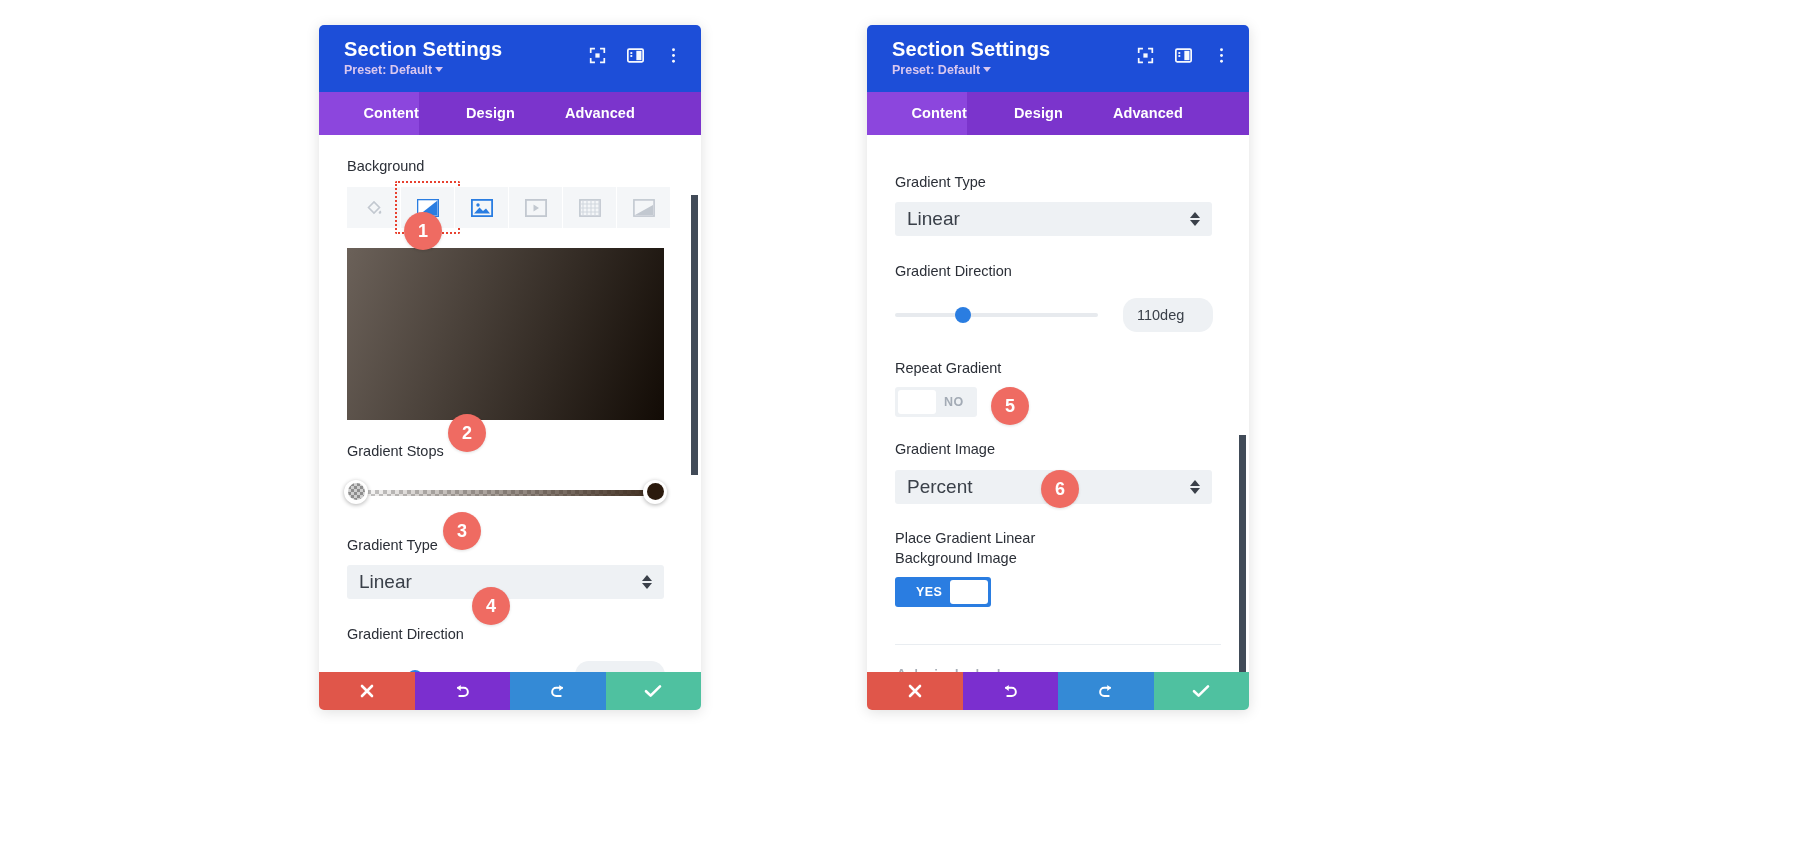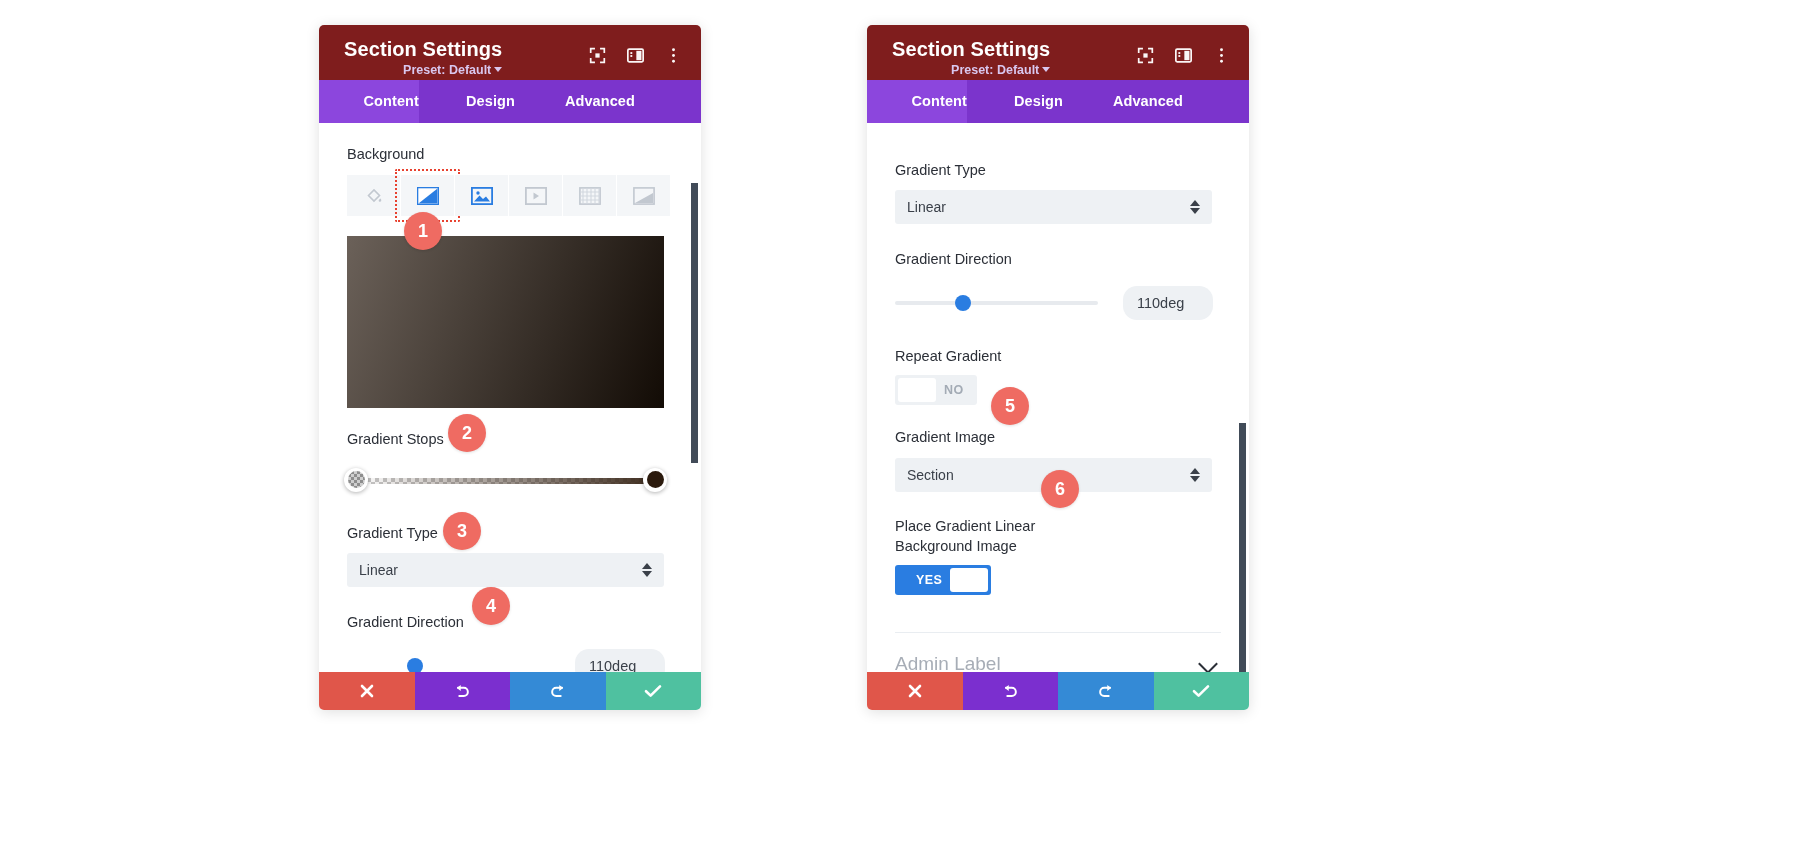--- a/index.html
+++ b/index.html
@@ -19,25 +19,24 @@
     border-radius: 5px;
     box-shadow: 0 2px 14px rgba(0,0,0,0.13);
     overflow: hidden;
     display: flex; flex-direction: column;
   }
   #panel-left  { left: 319px; top: 25px; height: 685px; }
   #panel-right { left: 867px; top: 25px; height: 685px; }
 
   
   .panel-header {
-    background: #7f1d1d;
-    padding: 13px 19px 2px 25px;
+    background: #1d4ed8;
+    padding: 13px 19px 14px 25px;
     display: flex; align-items: flex-start; justify-content: space-between;
     flex: 0 0 auto;
-    text-align: right;
   }
   .header-titles { display: flex; flex-direction: column; gap: 3px; }
   .panel-title {
     color: #fff; font-size: 20px; font-weight: bold; letter-spacing: .1px;
     line-height: 1.15;
   }
   .panel-preset {
     color: #d9c7ef; font-size: 12.5px; font-weight: bold; line-height: 1.1;
   }
   .caret-down {
@@ -112,21 +111,21 @@
   .stop-handle.left  { left: -3px; }
   .stop-handle.right { right: -3px; }
   .chk { background: repeating-conic-gradient(#8e8e8e 0% 25%, #cfcfcf 0% 50%) 0 0/6px 6px; }
   .dark { background: #2b1a0d; }
 
   .select-box {
     margin-top: 10px; width: 317px; height: 34px; background: #eef1f4;
     border-radius: 3px; display: flex; align-items: center;
     padding: 0 12px; justify-content: space-between; cursor: pointer;
   }
-  .select-box span.val { font-size: 14px; color: #3a4049; }
+  .select-box span.val { font-size: 19px; color: #3a4049; }
   .spin { display: flex; flex-direction: column; gap: 2px; align-items: center; }
   .spin .up, .spin .dn { width: 0; height: 0; border-left: 5px solid transparent; border-right: 5px solid transparent; }
   .spin .up { border-bottom: 6px solid #3a4049; }
   .spin .dn { border-top: 6px solid #3a4049; }
 
   .range-row { margin-top: 16px; display: flex; align-items: center; gap: 0; }
   .range {
     position: relative; width: 203px; height: 20px; cursor: pointer;
   }
   .range .rtrack {
@@ -406,21 +405,21 @@
         <div>
           <div class="toggle off">
             <span class="knob"></span>
             <span class="txt">NO</span>
           </div>
         </div>
 
         <div style="height:22px"></div>
         <div class="flabel">Gradient Image</div>
         <div class="select-box">
-          <span class="val">Section</span>
+          <span class="val">Percent</span>
           <span class="spin">
               <i class="up"></i>
               <i class="dn"></i>
             </span>
         </div>
 
         <div style="height:25px"></div>
         <div class="flabel">Place Gradient Linear</div><br>
         <div class="flabel">Background Image</div>
         <div>

